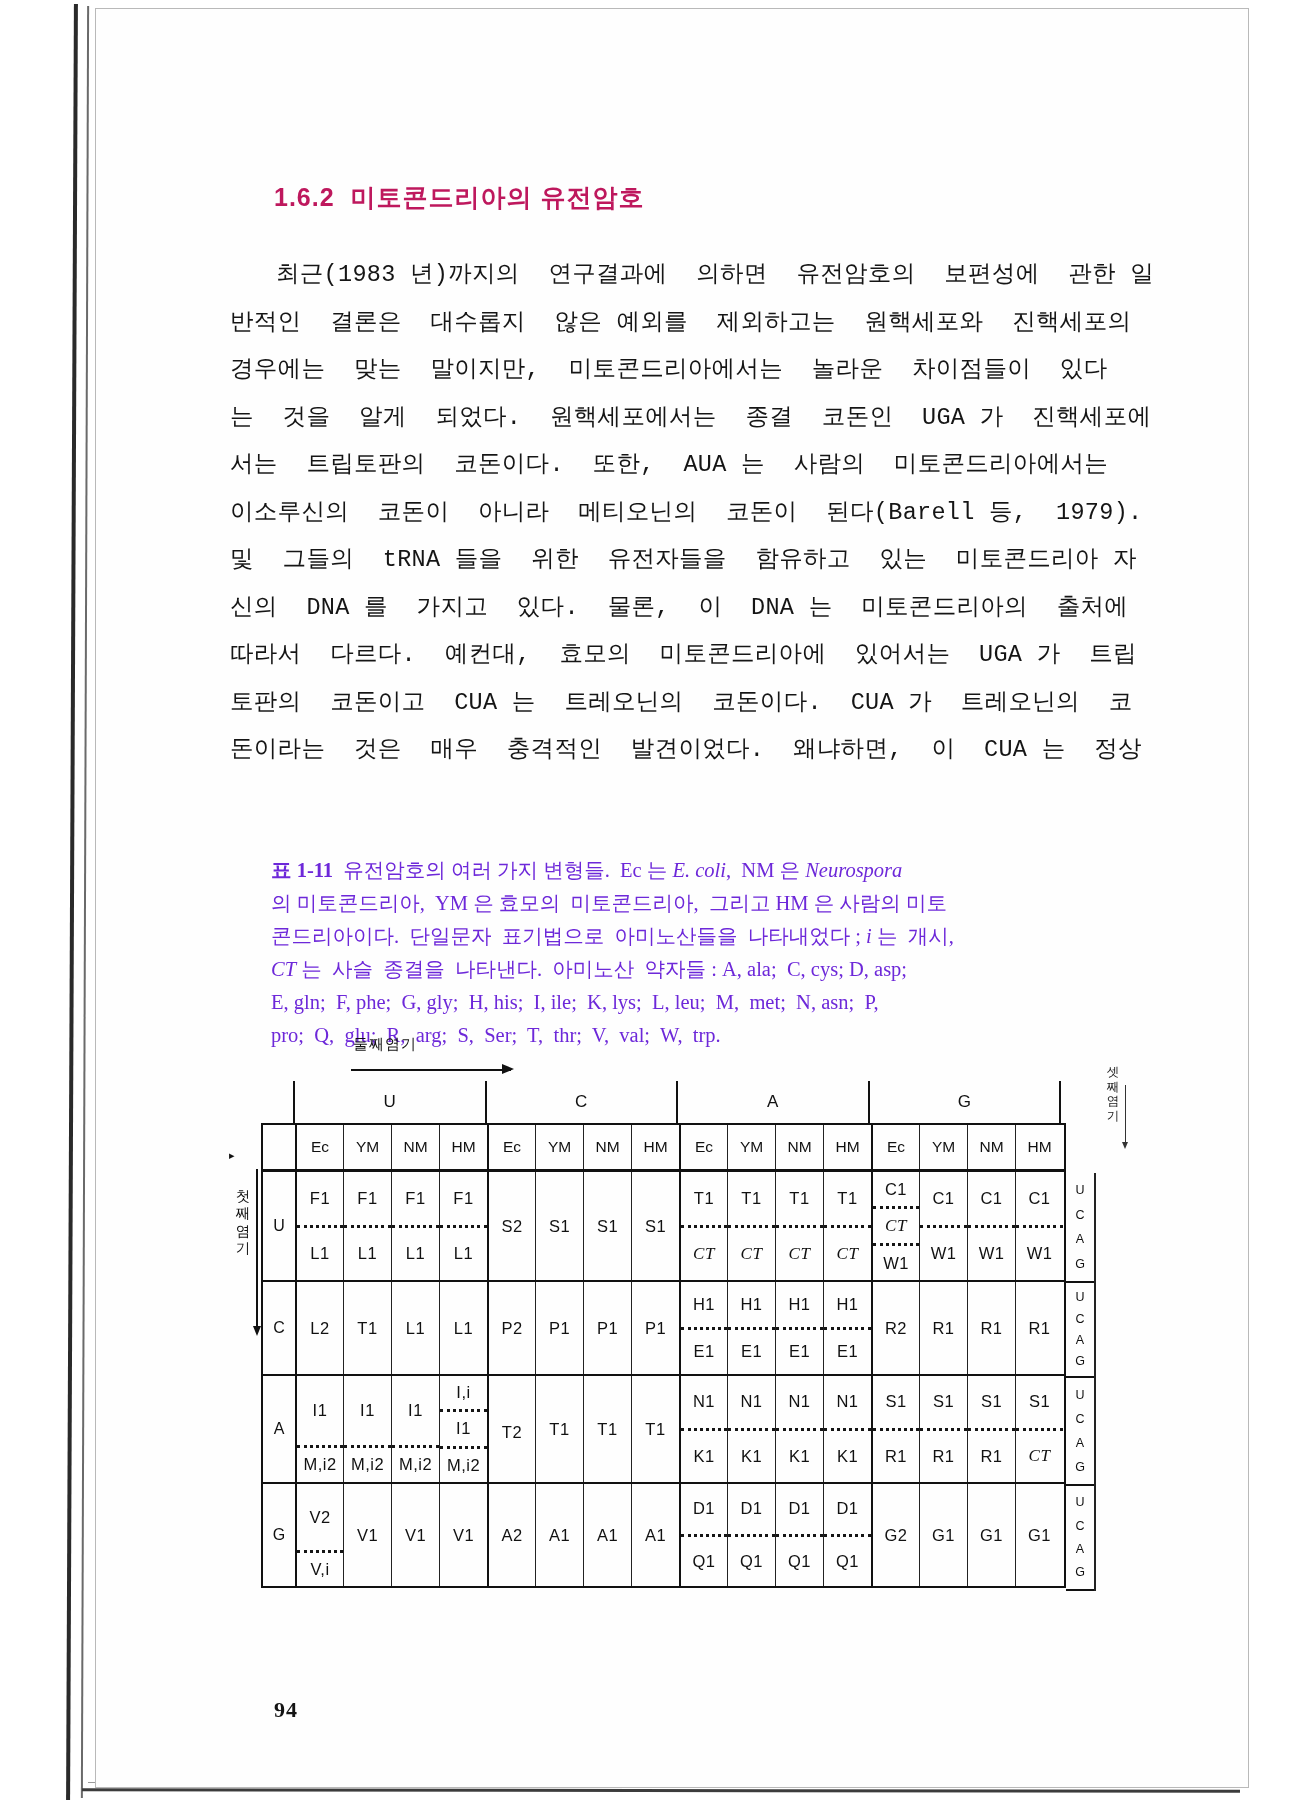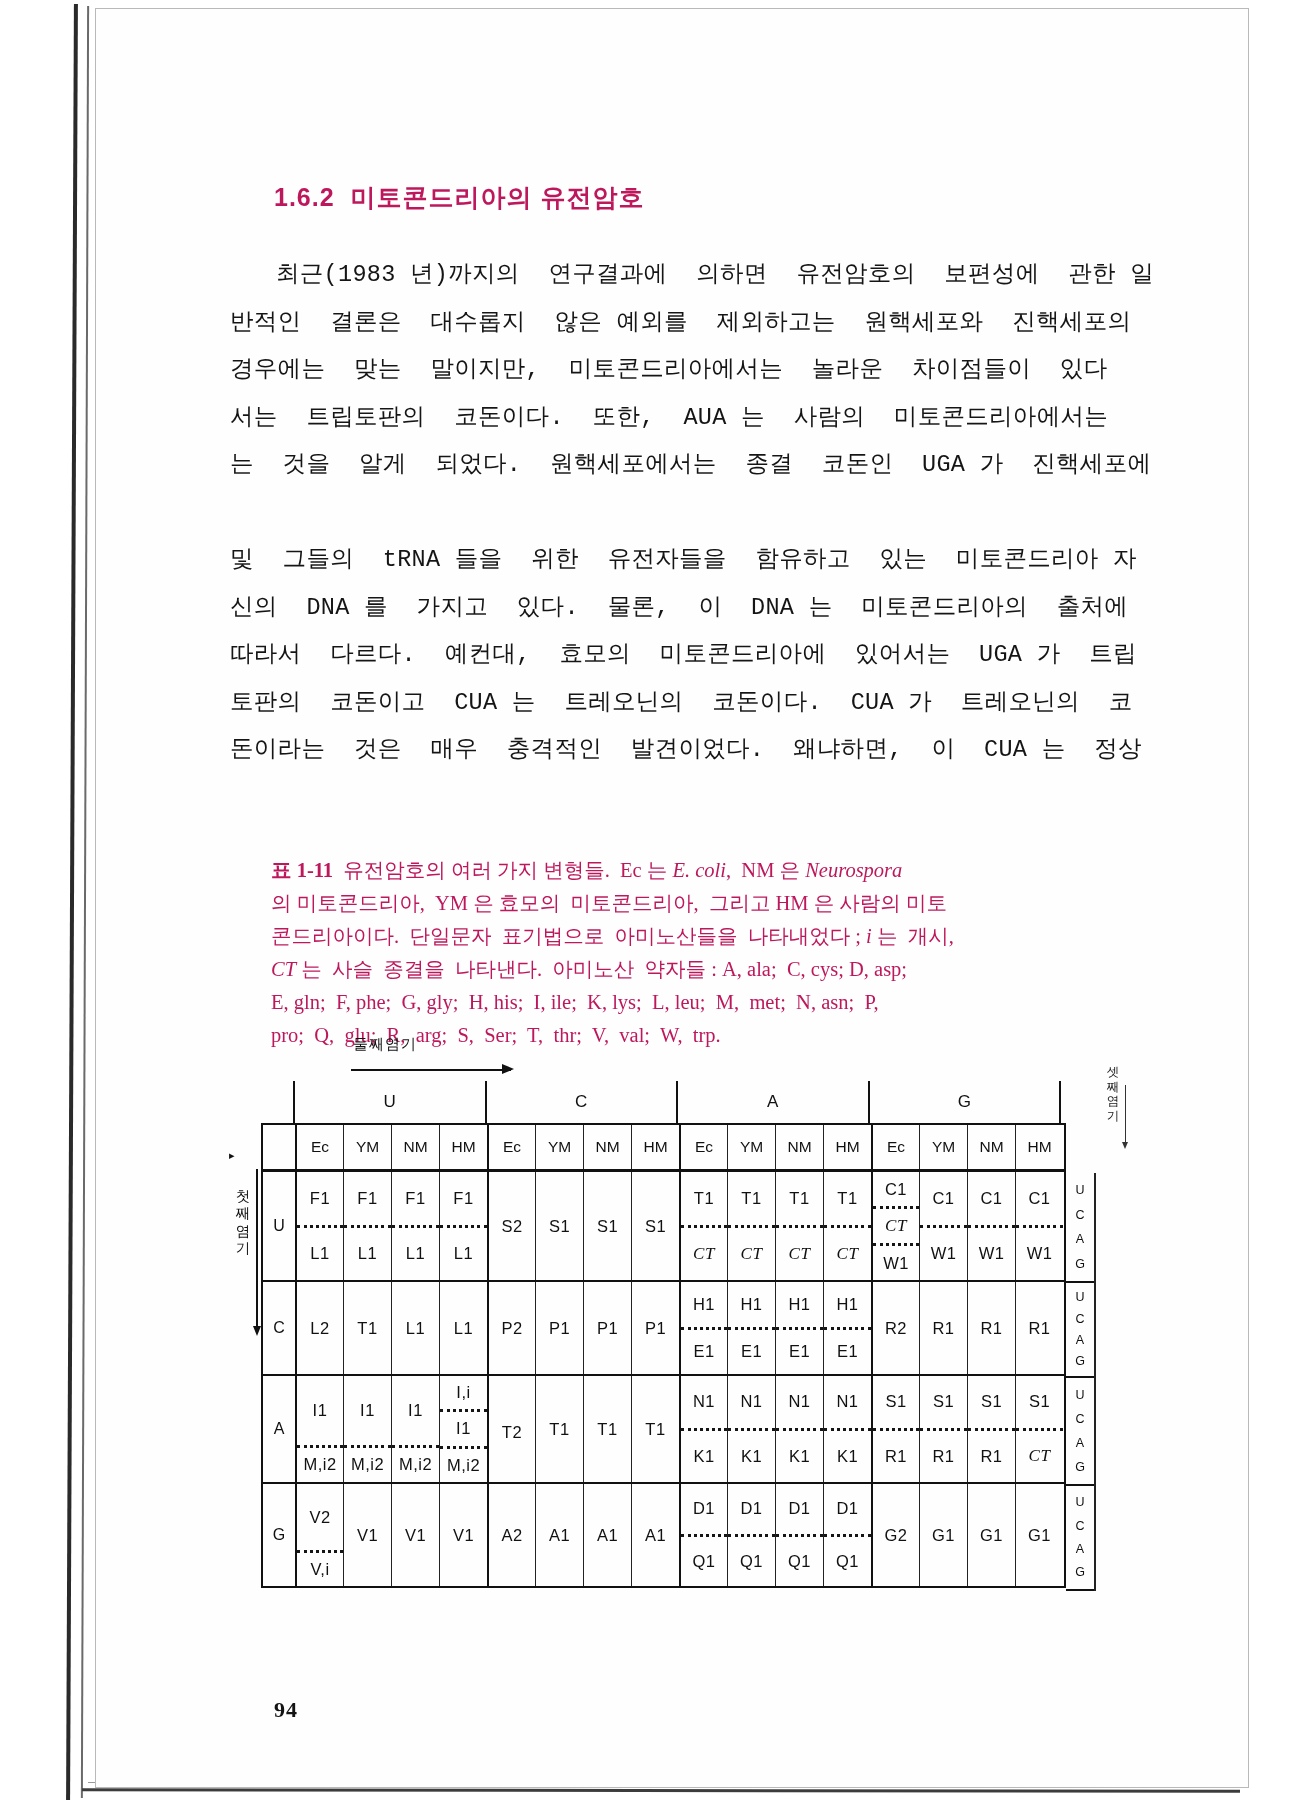--- a/index.html
+++ b/index.html
@@ -18,21 +18,21 @@
     background:#fefefe;border:1px solid #b9b9b9;
   }
   .heading{
     position:absolute;left:178px;top:172px;
     font-family:"Liberation Sans", sans-serif;font-weight:bold;
     font-size:25px;letter-spacing:1px;white-space:pre;color:#be185d;
   }
   .para{position:absolute;left:134px;width:812px;font-size:23.5px;color:#151515;}
   .para .line{height:47.5px;line-height:47.5px;white-space:pre;letter-spacing:0.3px;font-family:Liberation Mono, monospace;}
   .para .indent{padding-left:46px;}
-  .caption{position:absolute;left:175px;top:845px;width:780px;font-size:20.5px;color:#be185d;}
+  .caption{position:absolute;left:175px;top:845px;width:780px;font-size:20.5px;color:#6d28d9;}
   .caption .cap-line{line-height:33px;white-space:pre;}
   .caption .b{font-weight:bold;}
   .caption .i{font-style:italic;}
   .pagenum{position:absolute;left:178px;top:1688px;font-size:22px;font-weight:bold;letter-spacing:1px;}
 
   
   .table-wrap{position:absolute;left:165px;top:1020px;width:920px;height:575px;
     font-family:"Liberation Sans", sans-serif;color:#111;}
   .axis2-label{position:absolute;left:92px;top:6px;font-size:15px;letter-spacing:1px;}
   .axis2-arrow{position:absolute;left:90px;top:40px;width:160px;height:0;border-top:2.5px solid #111;}
@@ -392,22 +392,23 @@
           <span>G</span>
         </div>
       </div>
   </div>
 
   <div class="pagenum">94</div>
 <div class="para" style="top: 242px;">
       <div class="line indent">최근(1983 년)까지의  연구결과에  의하면  유전암호의  보편성에  관한 일</div>
       <div class="line">반적인  결론은  대수롭지  않은 예외를  제외하고는  원핵세포와  진핵세포의</div>
       <div class="line">경우에는  맞는  말이지만,  미토콘드리아에서는  놀라운  차이점들이  있다</div>
+      <div class="line">는  것을  알게  되었다.  원핵세포에서는  종결  코돈인  UGA 가  진핵세포에</div>
       <div class="line">서는  트립토판의  코돈이다.  또한,  AUA 는  사람의  미토콘드리아에서는</div>
-      <div class="line">는  것을  알게  되었다.  원핵세포에서는  종결  코돈인  UGA 가  진핵세포에</div>
+      <div class="line">이소루신의  코돈이  아니라  메티오닌의  코돈이  된다(Barell 등,  1979).</div>
     </div>
     <div class="para" style="top: 527px;">
       <div class="line">및  그들의  tRNA 들을  위한  유전자들을  함유하고  있는  미토콘드리아 자</div>
       <div class="line">신의  DNA 를  가지고  있다.  물론,  이  DNA 는  미토콘드리아의  출처에</div>
       <div class="line">따라서  다르다.  예컨대,  효모의  미토콘드리아에  있어서는  UGA 가  트립</div>
       <div class="line">토판의  코돈이고  CUA 는  트레오닌의  코돈이다.  CUA 가  트레오닌의  코</div>
       <div class="line">돈이라는  것은  매우  충격적인  발견이었다.  왜냐하면,  이  CUA 는  정상</div>
     </div>
   </div>
 

